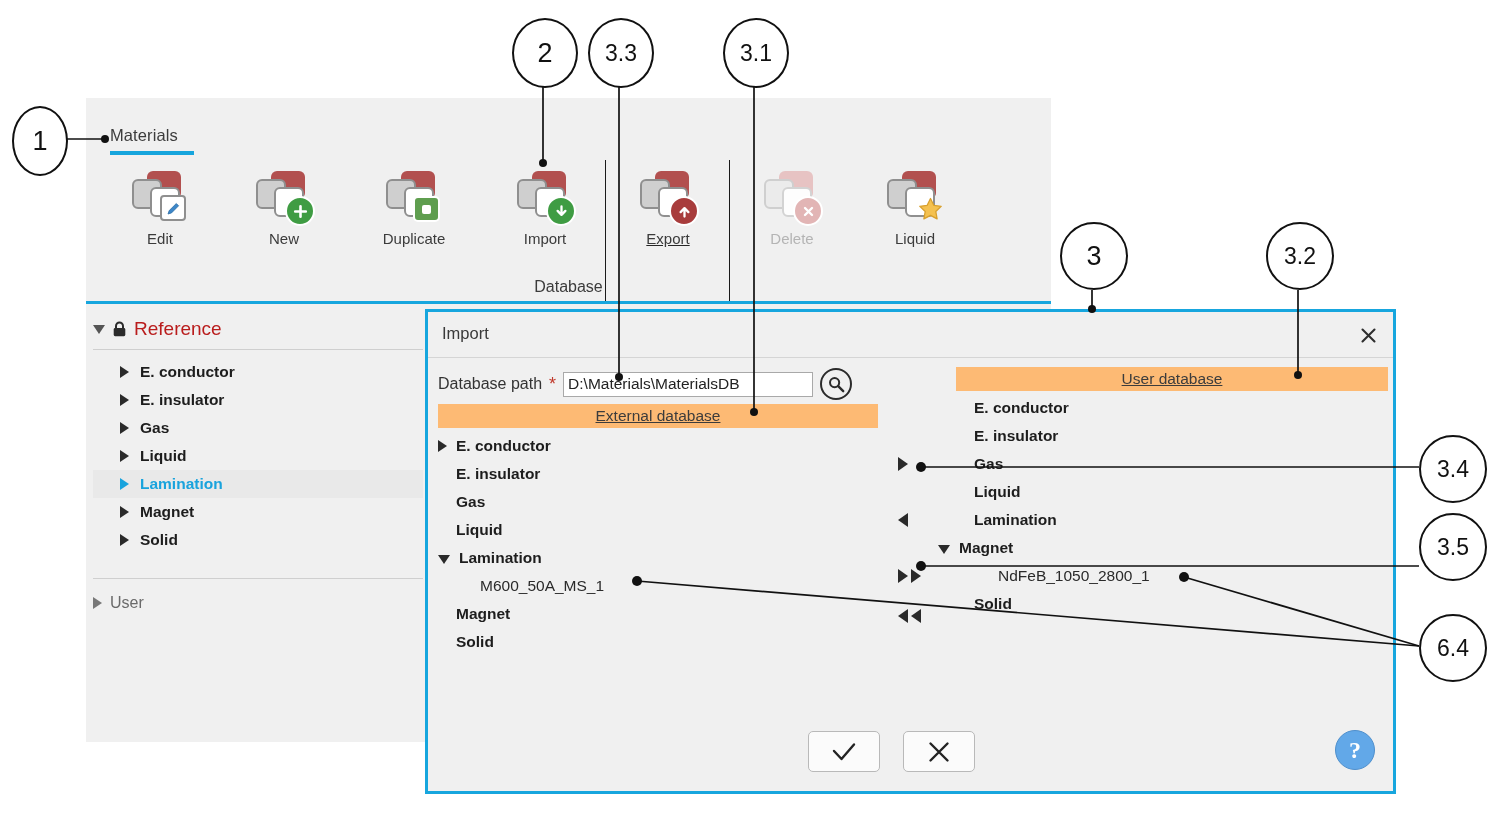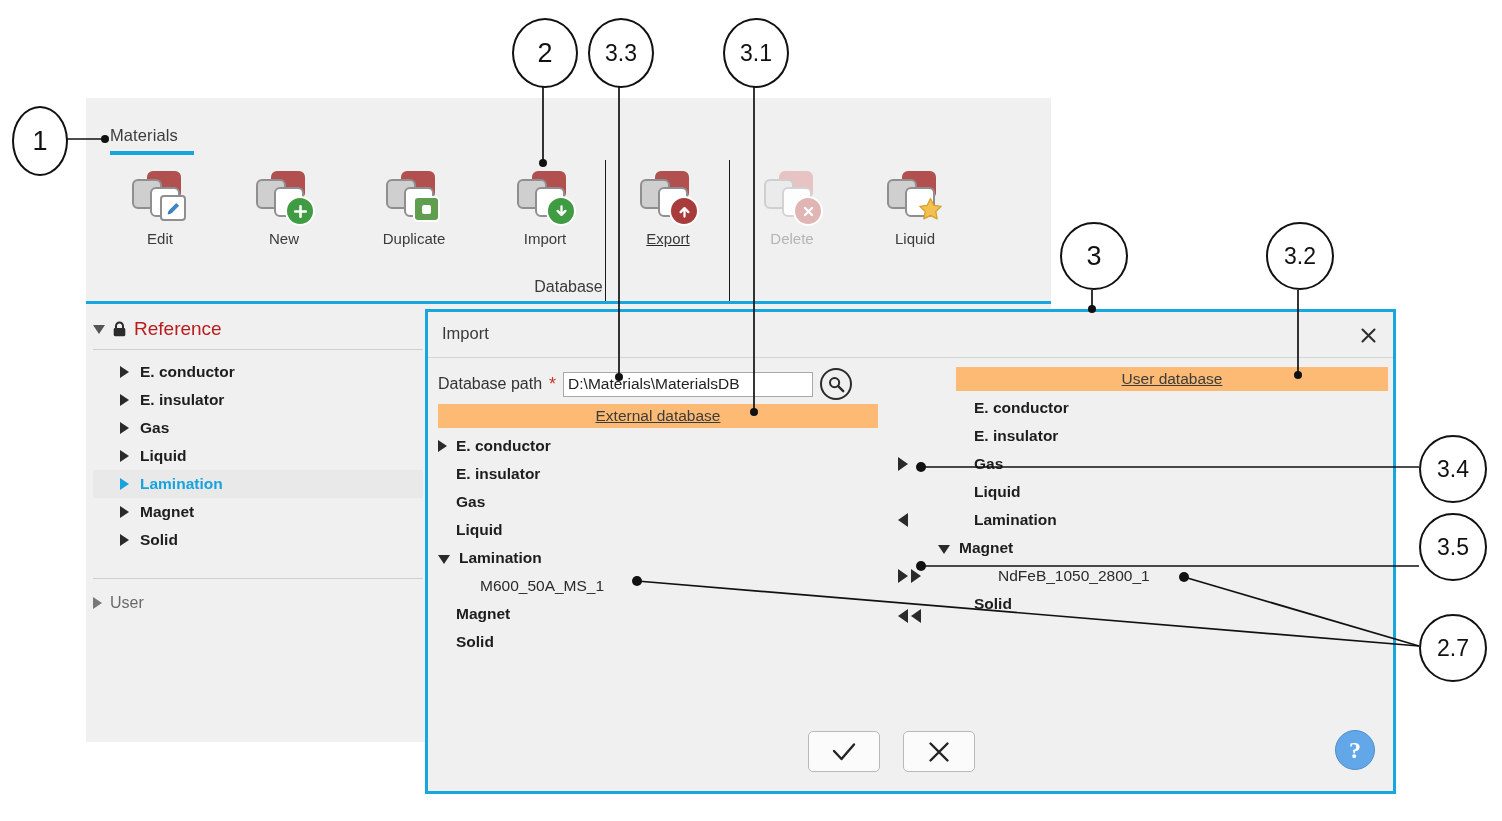--- a/index.html
+++ b/index.html
@@ -451,13 +451,13 @@
 </svg>
 
 <div class="callout" style="left:12px;top:106px;width:52px;height:66px;">1</div>
 <div class="callout" style="left:512px;top:18px;width:62px;height:66px;">2</div>
 <div class="callout small" style="left:588px;top:18px;width:62px;height:66px;">3.3</div>
 <div class="callout small" style="left:723px;top:18px;width:62px;height:66px;">3.1</div>
 <div class="callout" style="left:1060px;top:222px;width:64px;height:64px;">3</div>
 <div class="callout small" style="left:1266px;top:222px;width:64px;height:64px;">3.2</div>
 <div class="callout small" style="left:1419px;top:435px;width:64px;height:64px;">3.4</div>
 <div class="callout small" style="left:1419px;top:513px;width:64px;height:64px;">3.5</div>
-<div class="callout small" style="left:1419px;top:614px;width:64px;height:64px;">2.7</div>
+<div class="callout small" style="left:1419px;top:614px;width:64px;height:64px;">6.4</div>
 
 </body></html>

